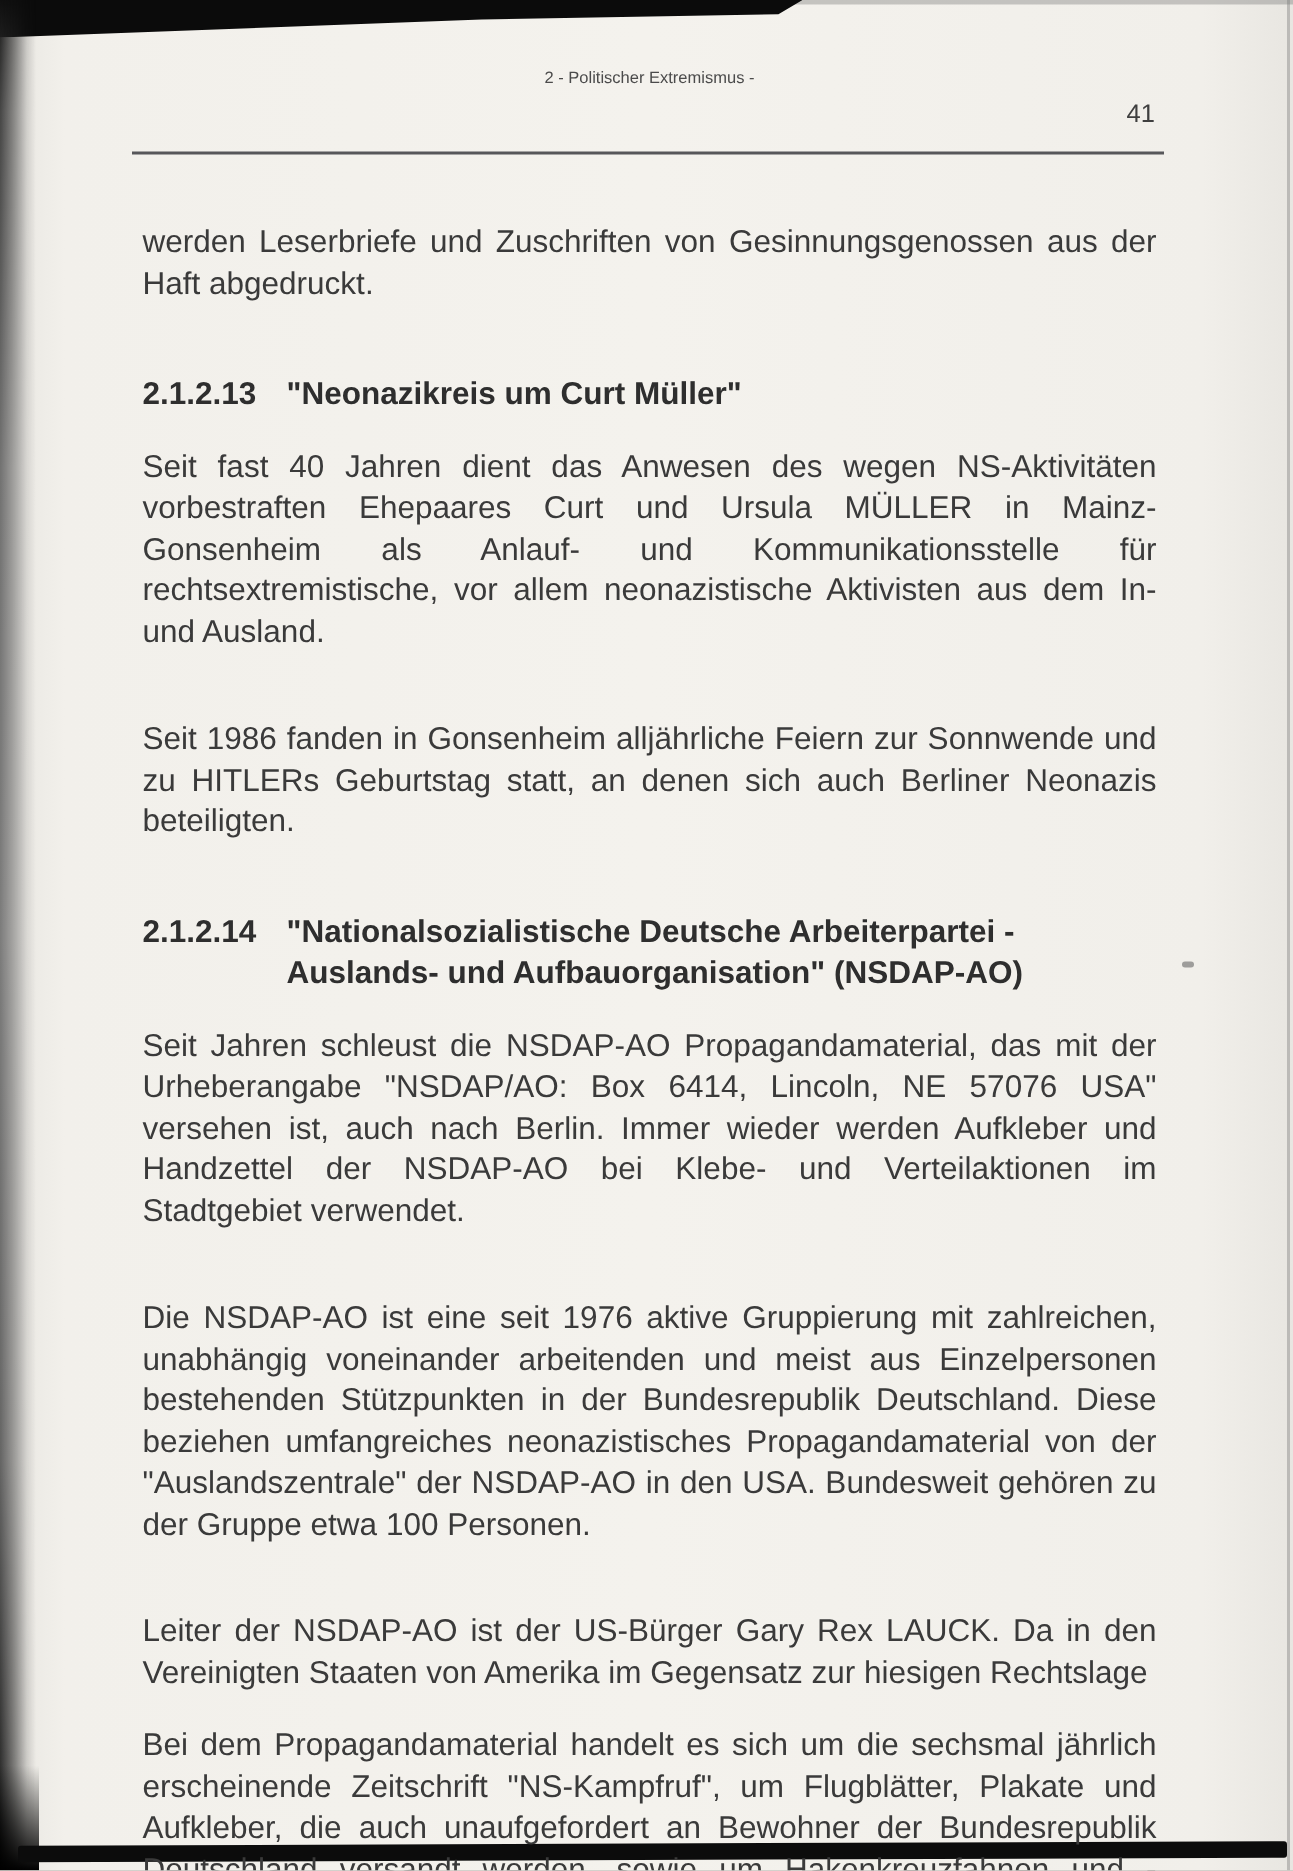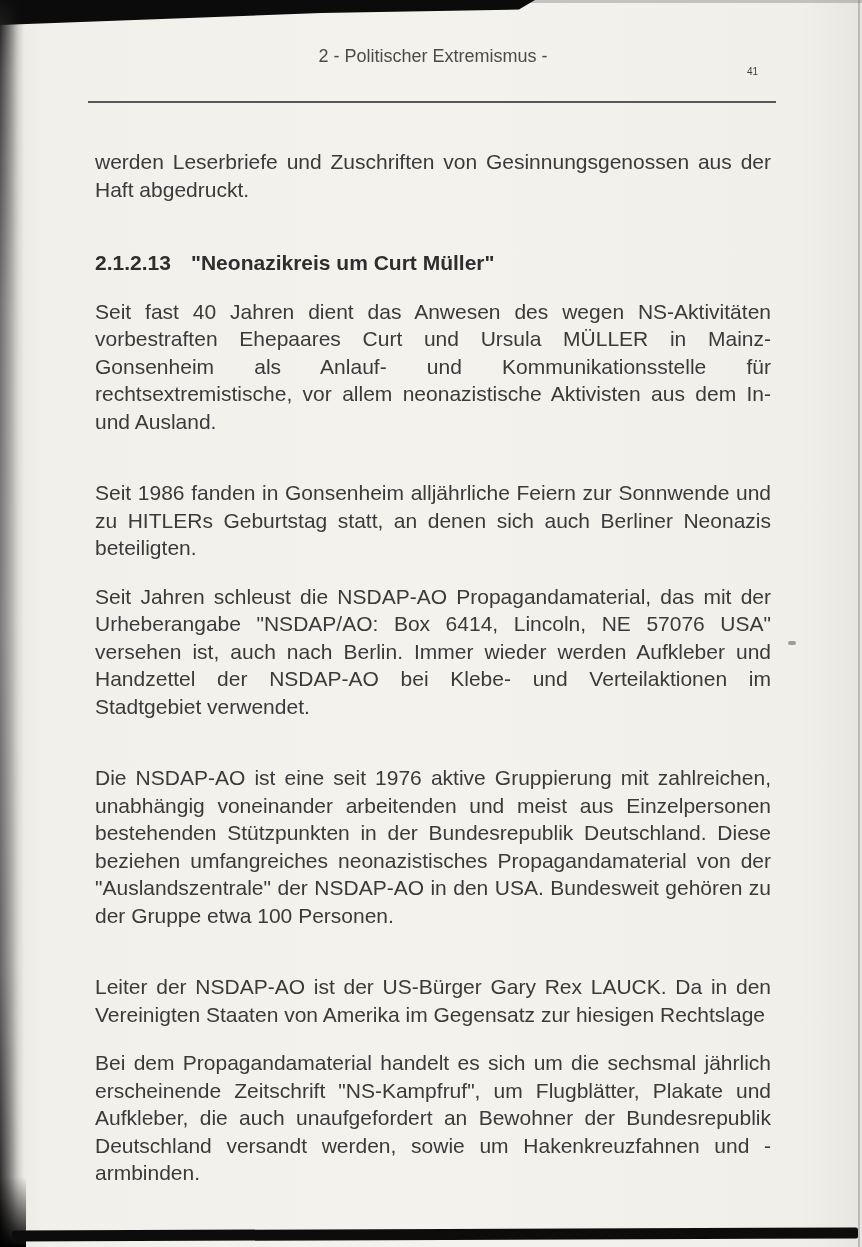--- a/index.html
+++ b/index.html
@@ -48,25 +48,25 @@
   }
   .scan-speck-1 {
     position: absolute; left: 788px; top: 641px; width: 8px; height: 4px;
     background: rgba(90,90,90,0.55); border-radius: 2px;
   }
 
   
   .header-title {
     position: absolute; left: 95px; top: 46px; width: 676px;
     text-align: center;
-    font-size: 18px; color: #4b4b4b;
+    font-size: 11px; color: #4b4b4b;
   }
   .page-number {
-    position: absolute; top: 66px; right: 104px;
-    font-size: 10px; color: #3f3f3f;
+    position: absolute; top: 66px; right: 92px;
+    font-size: 17px; color: #3f3f3f;
   }
   .header-rule {
     position: absolute; left: 88px; top: 101px; width: 688px; height: 1.5px;
     background: #57575a;
   }
 
   
   .content {
     position: absolute; left: 95px; top: 127px; width: 676px;
     color: #3a3a3a;
@@ -107,20 +107,27 @@
     <p class="para">werden Leserbriefe und Zuschriften von Gesinnungsgenossen aus der Haft abgedruckt.</p>
 
     <div class="section-heading">
       <span class="heading-number">2.1.2.13</span>
       <span class="heading-title">"Neonazikreis um Curt Müller"</span>
     </div>
 
     <p class="para">Seit fast 40 Jahren dient das Anwesen des wegen NS-Aktivitäten vorbestraften Ehepaares Curt und Ursula MÜLLER in Mainz-Gonsenheim als Anlauf- und Kommunikationsstelle für rechtsextremistische, vor allem neonazistische Aktivisten aus dem In- und Ausland.</p>
     <p class="para gap-top">Seit 1986 fanden in Gonsenheim alljährliche Feiern zur Sonnwende und zu HITLERs Geburtstag statt, an denen sich auch Berliner Neonazis beteiligten.</p>
 
+    <div class="section-heading">
+      <span class="heading-number">2.1.2.14</span>
+      <span class="heading-title">
+        <div>"Nationalsozialistische Deutsche Arbeiterpartei -</div>
+        <div>Auslands- und Aufbauorganisation" (NSDAP-AO)</div>
+      </span>
+    </div>
 
     <p class="para">Seit Jahren schleust die NSDAP-AO Propagandamaterial, das mit der Urheberangabe "NSDAP/AO: Box 6414, Lincoln, NE 57076 USA" versehen ist, auch nach Berlin. Immer wieder werden Aufkleber und Handzettel der NSDAP-AO bei Klebe- und Verteilaktionen im Stadtgebiet verwendet.</p>
     <p class="para gap-top">Die NSDAP-AO ist eine seit 1976 aktive Gruppierung mit zahlreichen, unabhängig voneinander arbeitenden und meist aus Einzelpersonen bestehenden Stützpunkten in der Bundesrepublik Deutschland. Diese beziehen umfangreiches neonazistisches Propagandamaterial von der "Auslandszentrale" der NSDAP-AO in den USA. Bundesweit gehören zu der Gruppe etwa 100 Personen.</p>
     <p class="para gap-top">Leiter der NSDAP-AO ist der US-Bürger Gary Rex LAUCK. Da in den Vereinigten Staaten von Amerika im Gegensatz zur hiesigen Rechtslage</p>
     <p class="para">Bei dem Propagandamaterial handelt es sich um die sechsmal jährlich erscheinende Zeitschrift "NS-Kampfruf", um Flugblätter, Plakate und Aufkleber, die auch unaufgefordert an Bewohner der Bundesrepublik Deutschland versandt werden, sowie um Hakenkreuzfahnen und -armbinden.</p>
 
   </div>
 
 </div>
 

